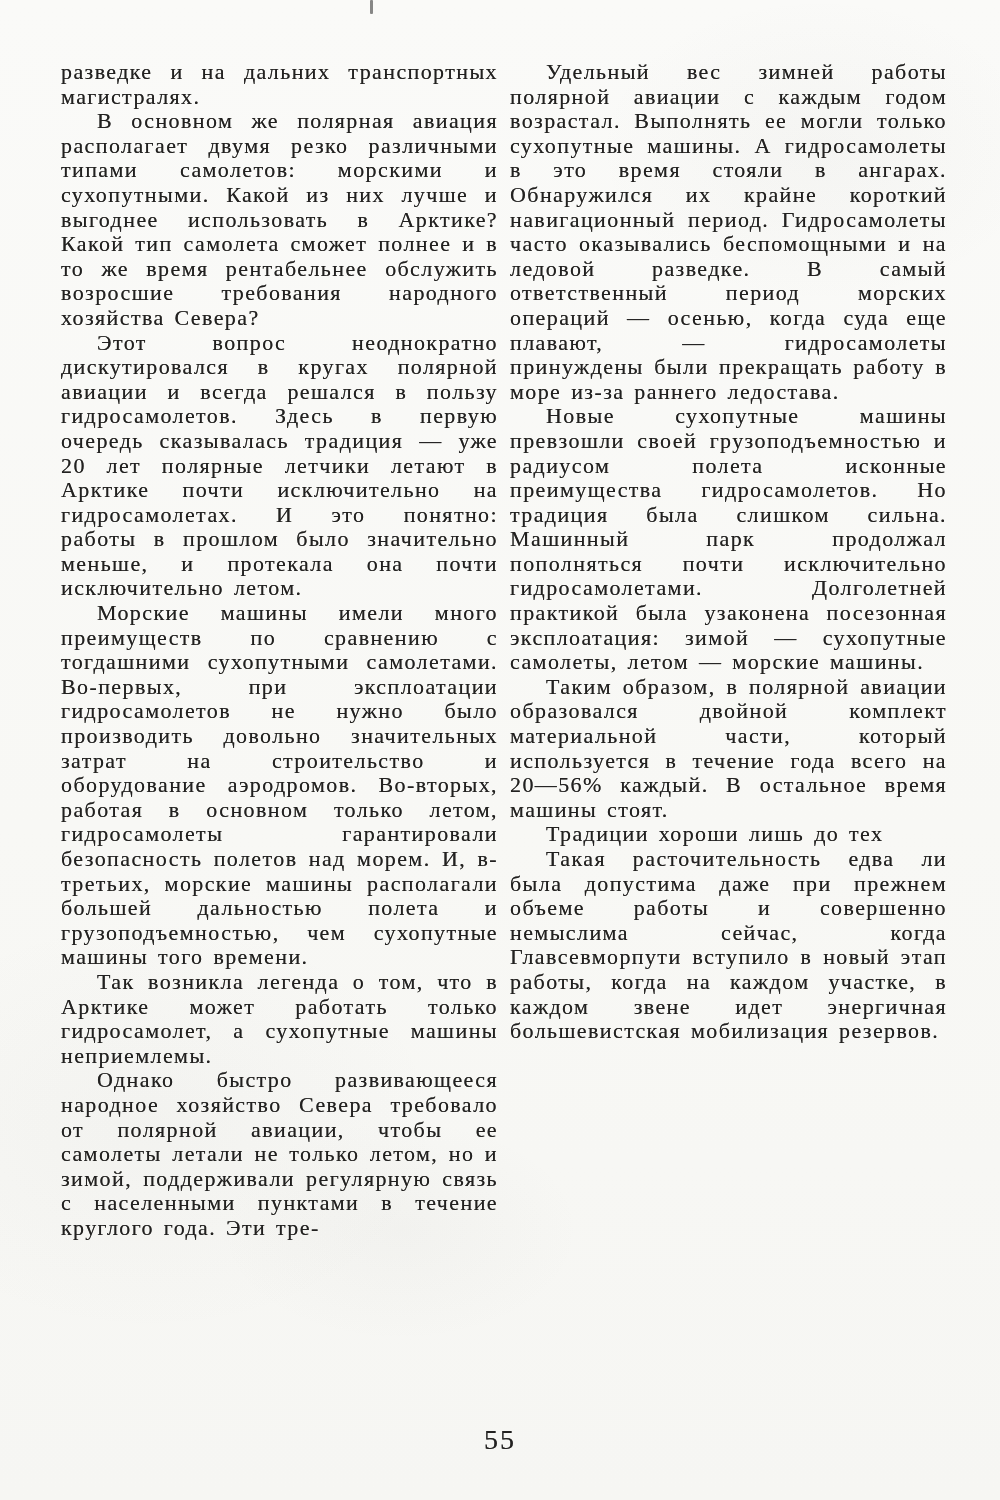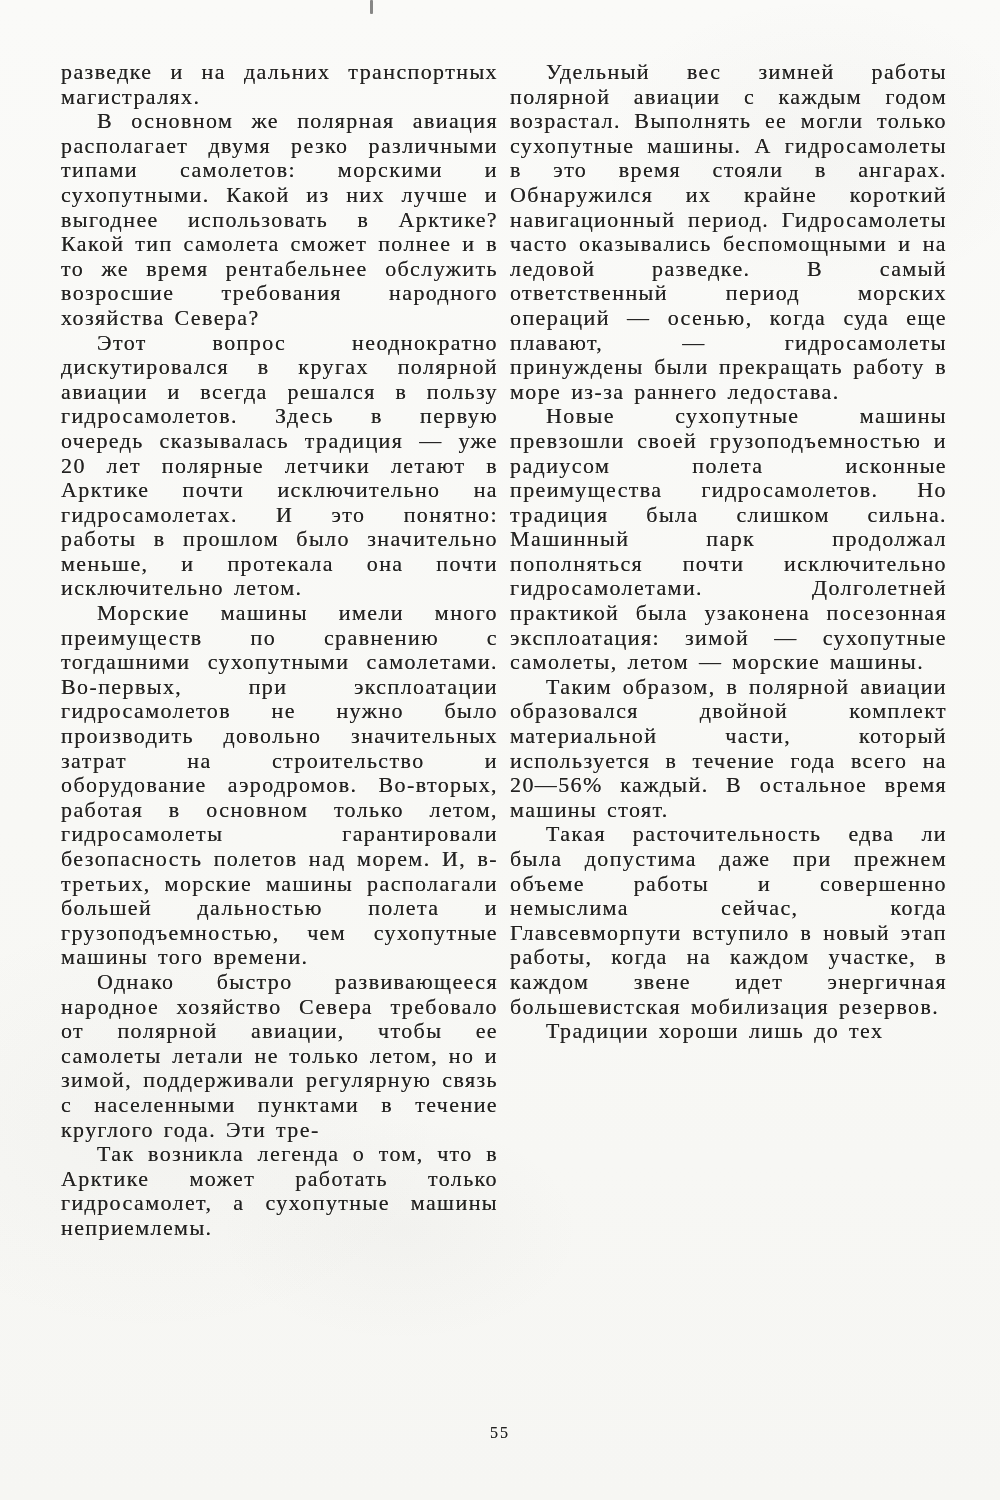--- a/index.html
+++ b/index.html
@@ -43,21 +43,21 @@
     word-spacing: 3px;
     text-shadow: 0 0 0.5px rgba(30,30,28,0.65);
   }
   .col p.indent { text-indent: 36px; }
   .page-number {
     position: absolute;
     top: 1424px;
     left: 0;
     width: 100%;
     text-align: center;
-    font-size: 16px;
+    font-size: 28px;
     letter-spacing: 2px;
     text-shadow: 0 0 0.5px rgba(30,30,28,0.6);
   }
   .scan-speck {
     position: absolute;
     left: 370px;
     top: 0px;
     width: 3px;
     height: 14px;
     background: rgba(40,40,40,0.55);
@@ -70,28 +70,28 @@
 <div class="page">
   <span class="scan-speck"></span>
 
   <div class="columns">
 
     <div class="col">
       <p>разведке и на дальних транспортных магистралях.</p>
       <p class="indent">В основном же полярная авиация располагает двумя резко различными типами самолетов: морскими и сухопутными. Какой из них лучше и выгоднее использовать в Арктике? Какой тип самолета сможет полнее и в то же время рентабельнее обслужить возросшие требования народного хозяйства Севера?</p>
       <p class="indent">Этот вопрос неоднократно дискутировался в кругах полярной авиации и всегда решался в пользу гидросамолетов. Здесь в первую очередь сказывалась традиция — уже 20 лет полярные летчики летают в Арктике почти исключительно на гидросамолетах. И это понятно: работы в прошлом было значительно меньше, и протекала она почти исключительно летом.</p>
       <p class="indent">Морские машины имели много преимуществ по сравнению с тогдашними сухопутными самолетами. Во-первых, при эксплоатации гидросамолетов не нужно было производить довольно значительных затрат на строительство и оборудование аэродромов. Во-вторых, работая в основном только летом, гидросамолеты гарантировали безопасность полетов над морем. И, в-третьих, морские машины располагали большей дальностью полета и грузоподъемностью, чем сухопутные машины того времени.</p>
+      <p class="indent">Так возникла легенда о том, что в Арктике может работать только гидросамолет, а сухопутные машины неприемлемы.</p>
       <p class="indent">Однако быстро развивающееся народное хозяйство Севера требовало от полярной авиации, чтобы ее самолеты летали не только летом, но и зимой, поддерживали регулярную связь с населенными пунктами в течение круглого года. Эти тре-</p>
-      <p class="indent">Так возникла легенда о том, что в Арктике может работать только гидросамолет, а сухопутные машины неприемлемы.</p>
     </div>
 
     <div class="col">
       <p class="indent">Удельный вес зимней работы полярной авиации с каждым годом возрастал. Выполнять ее могли только сухопутные машины. А гидросамолеты в это время стояли в ангарах. Обнаружился их крайне короткий навигационный период. Гидросамолеты часто оказывались беспомощными и на ледовой разведке. В самый ответственный период морских операций — осенью, когда суда еще плавают, — гидросамолеты принуждены были прекращать работу в море из-за раннего ледостава.</p>
       <p class="indent">Новые сухопутные машины превзошли своей грузоподъемностью и радиусом полета исконные преимущества гидросамолетов. Но традиция была слишком сильна. Машинный парк продолжал пополняться почти исключительно гидросамолетами. Долголетней практикой была узаконена посезонная эксплоатация: зимой — сухопутные самолеты, летом — морские машины.</p>
       <p class="indent">Таким образом, в полярной авиации образовался двойной комплект материальной части, который используется в течение года всего на 20—56% каждый. В остальное время машины стоят.</p>
+      <p class="indent">Традиции хороши лишь до тех</p>
       <p class="indent">Такая расточительность едва ли была допустима даже при прежнем объеме работы и совершенно немыслима сейчас, когда Главсевморпути вступило в новый этап работы, когда на каждом участке, в каждом звене идет энергичная большевистская мобилизация резервов.</p>
-      <p class="indent">Традиции хороши лишь до тех</p>
     </div>
 
   </div>
 
   <div class="page-number">55</div>
 </div>
 
 </body></html>

